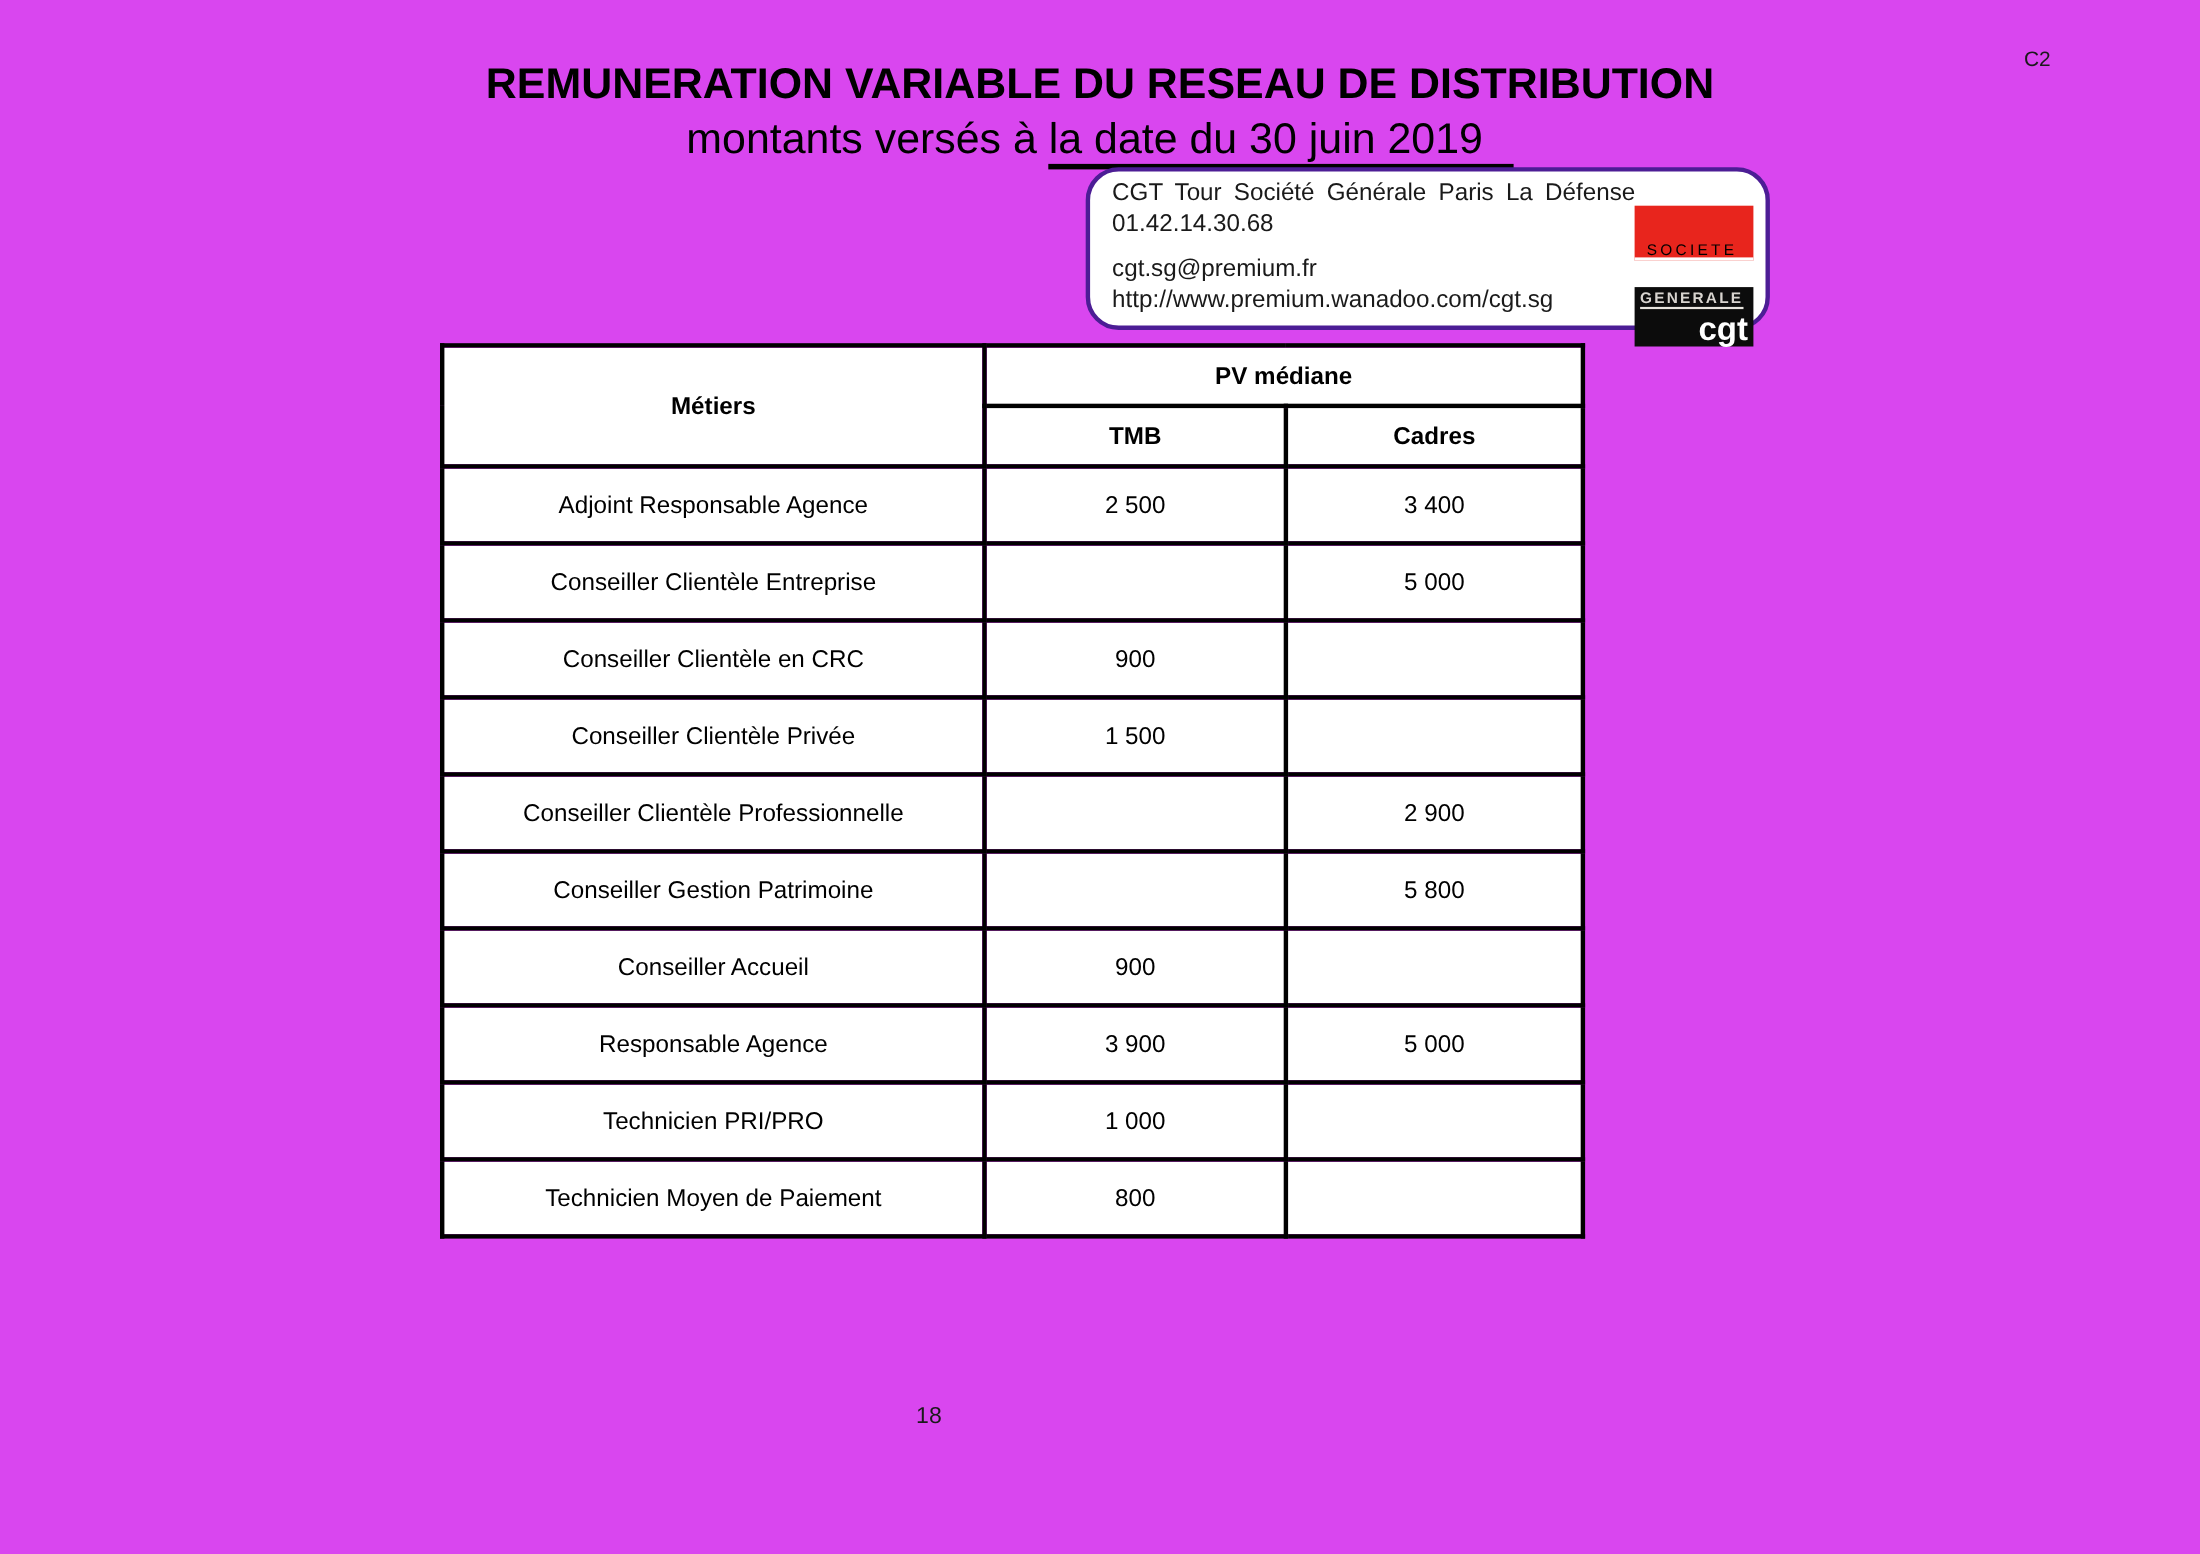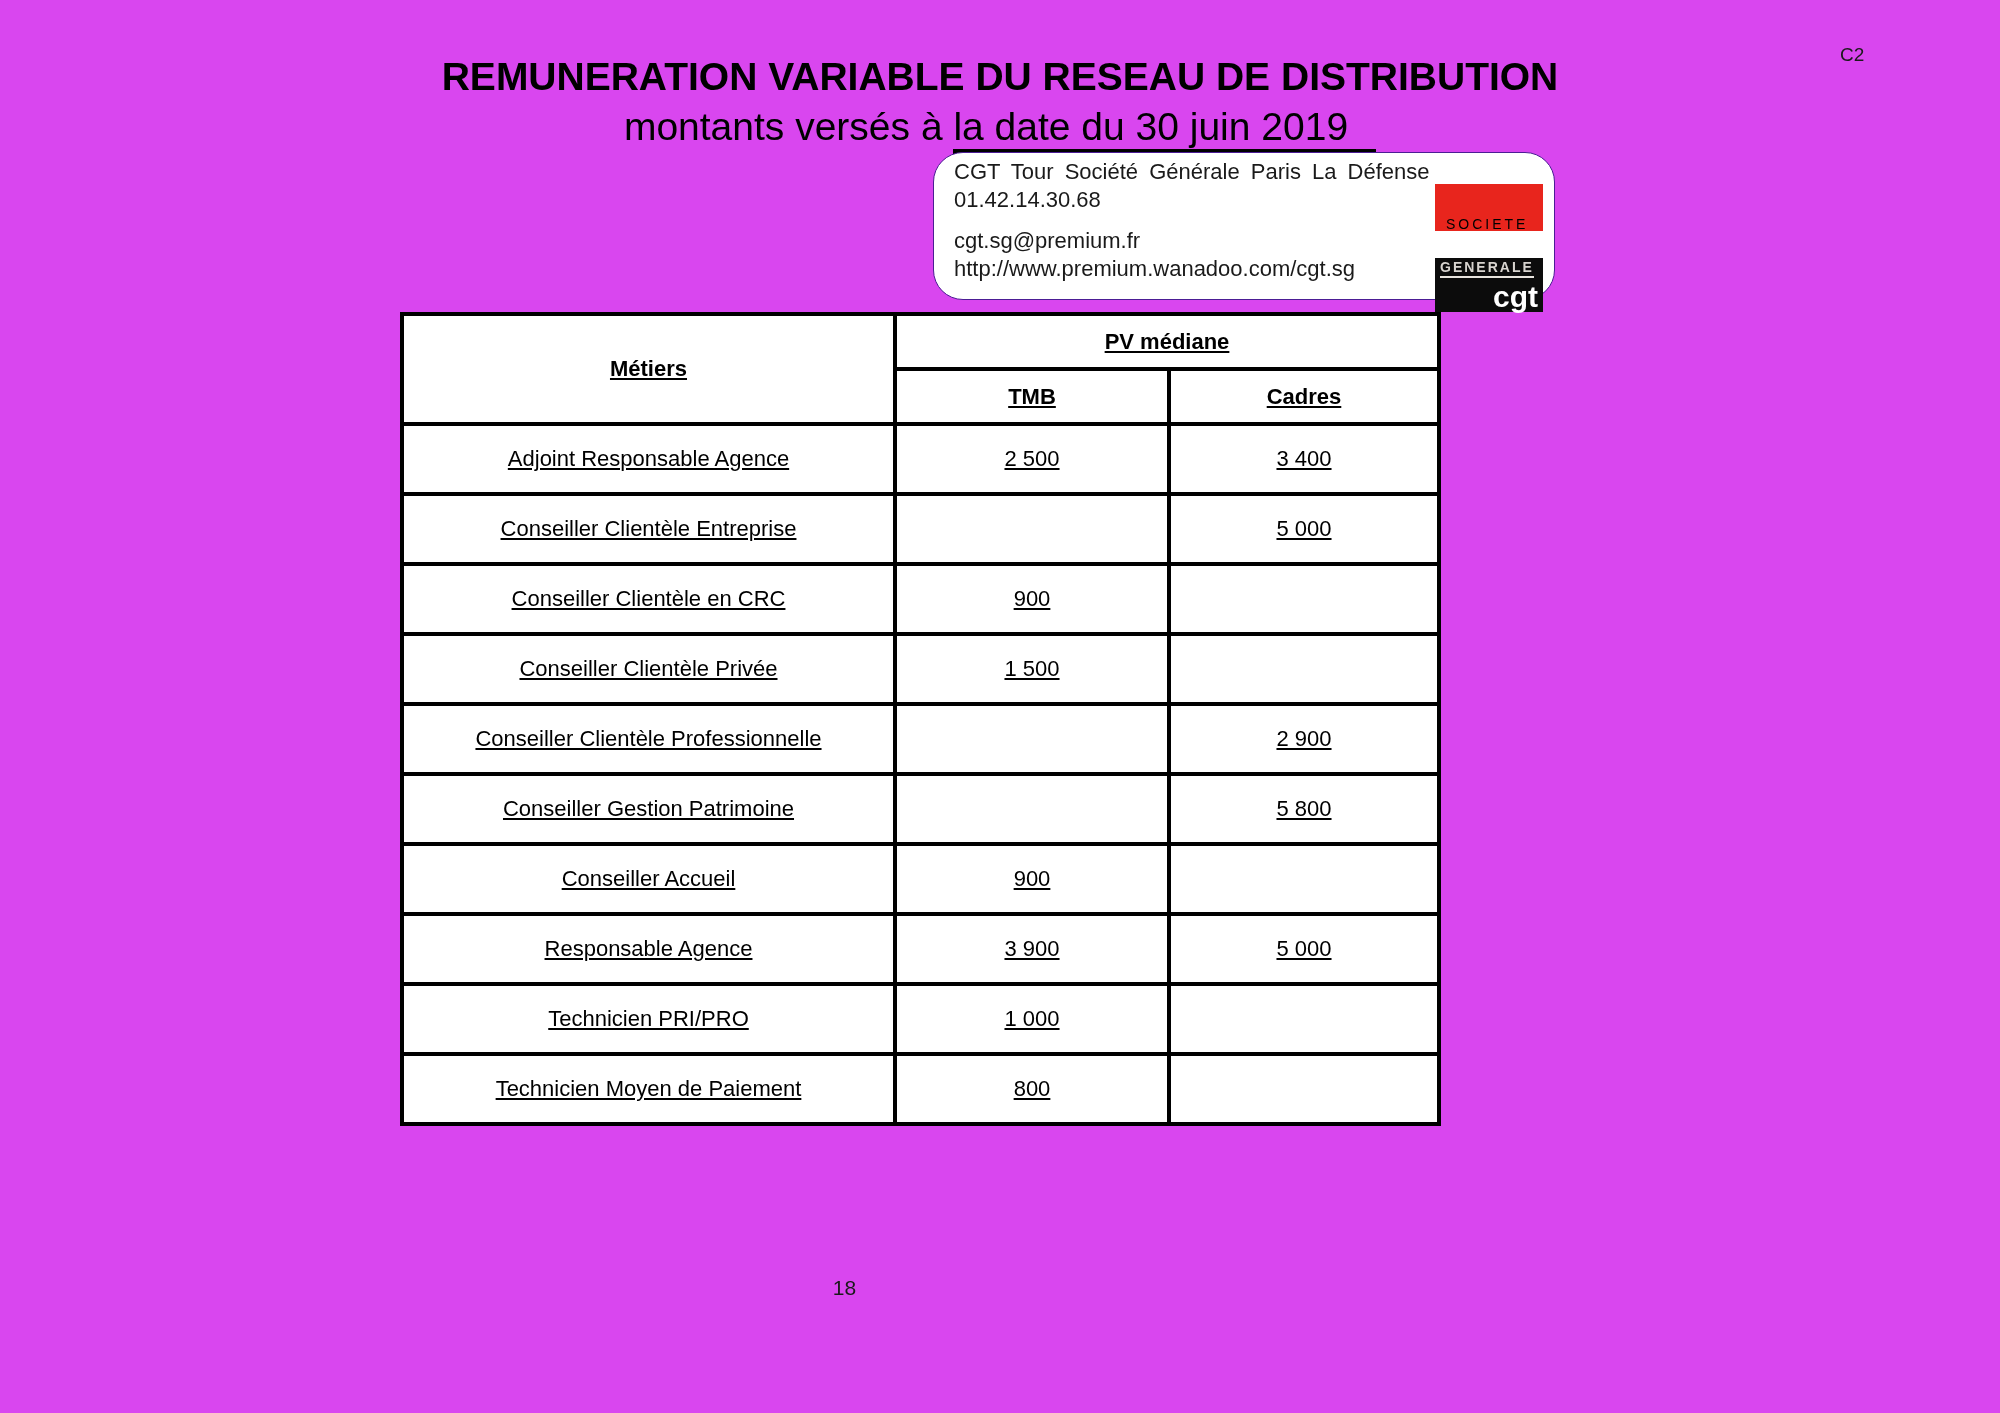--- a/index.html
+++ b/index.html
@@ -30,23 +30,23 @@
   .title-line2{
     margin:6px 0 0 0;font-size:39px;font-weight:normal;line-height:44px;
   }
   .title-underline{
     border-bottom:5px solid #000;
     padding:0 28px 1px 0;
   }
 
   
   .contact-box{
-    position:absolute;left:933px;top:152px;width:622px;height:148px;
+    position:absolute;left:987px;top:152px;width:622px;height:148px;
     box-sizing:border-box;
-    border:1px solid #4c1d95;border-radius:30px;
+    border:4px solid #4c1d95;border-radius:30px;
     background:#fff;
   }
   .contact-text{
     position:absolute;left:20px;top:5px;
     font-size:22px;line-height:28px;color:#1a1a1a;
   }
   .contact-text p{margin:0;}
   .contact-line1{word-spacing:5px;}
   .contact-email{margin-top:13px !important;}
 
@@ -81,21 +81,20 @@
     border-collapse:collapse;table-layout:fixed;
     width:1037px;
   }
   table.remu th,table.remu td{
     border:4px solid #000;
     text-align:center;vertical-align:middle;
     font-size:22px;
     padding:0;
     background:#fff;
     overflow:hidden;
-    text-decoration:underline;
   }
   table.remu th{font-weight:bold;}
   tr.hdr-row{height:55px;}
   tr.data-row{height:70px;}
 
   
   .page-number{
     position:absolute;left:0;top:1276px;width:1689px;
     text-align:center;font-size:21px;color:#1a1a1a;
   }

